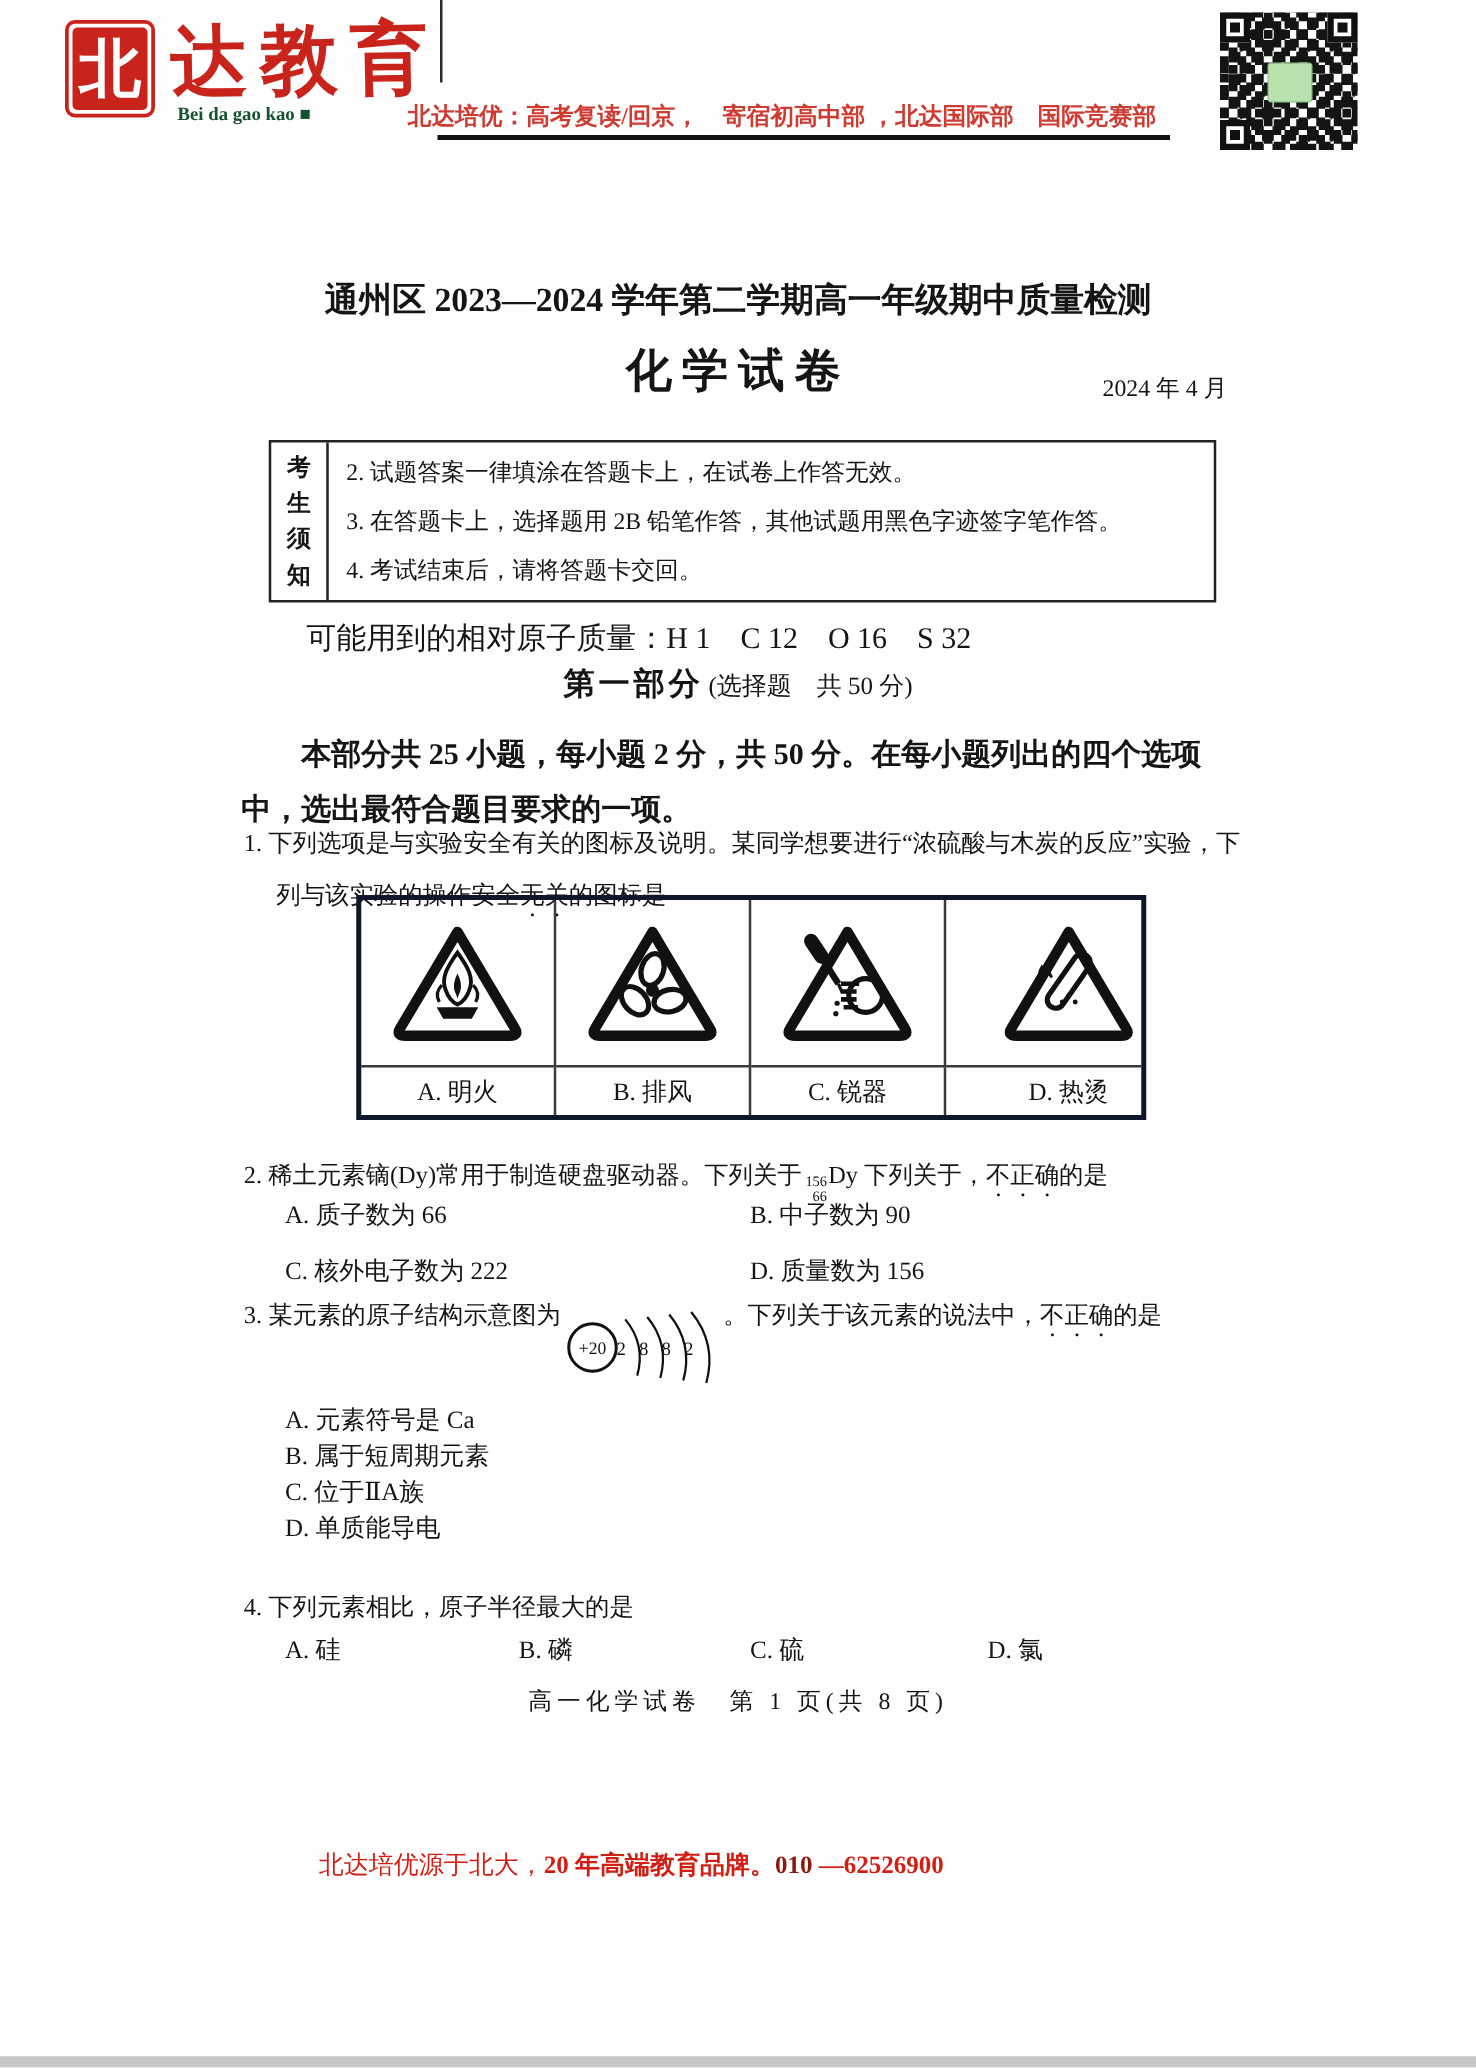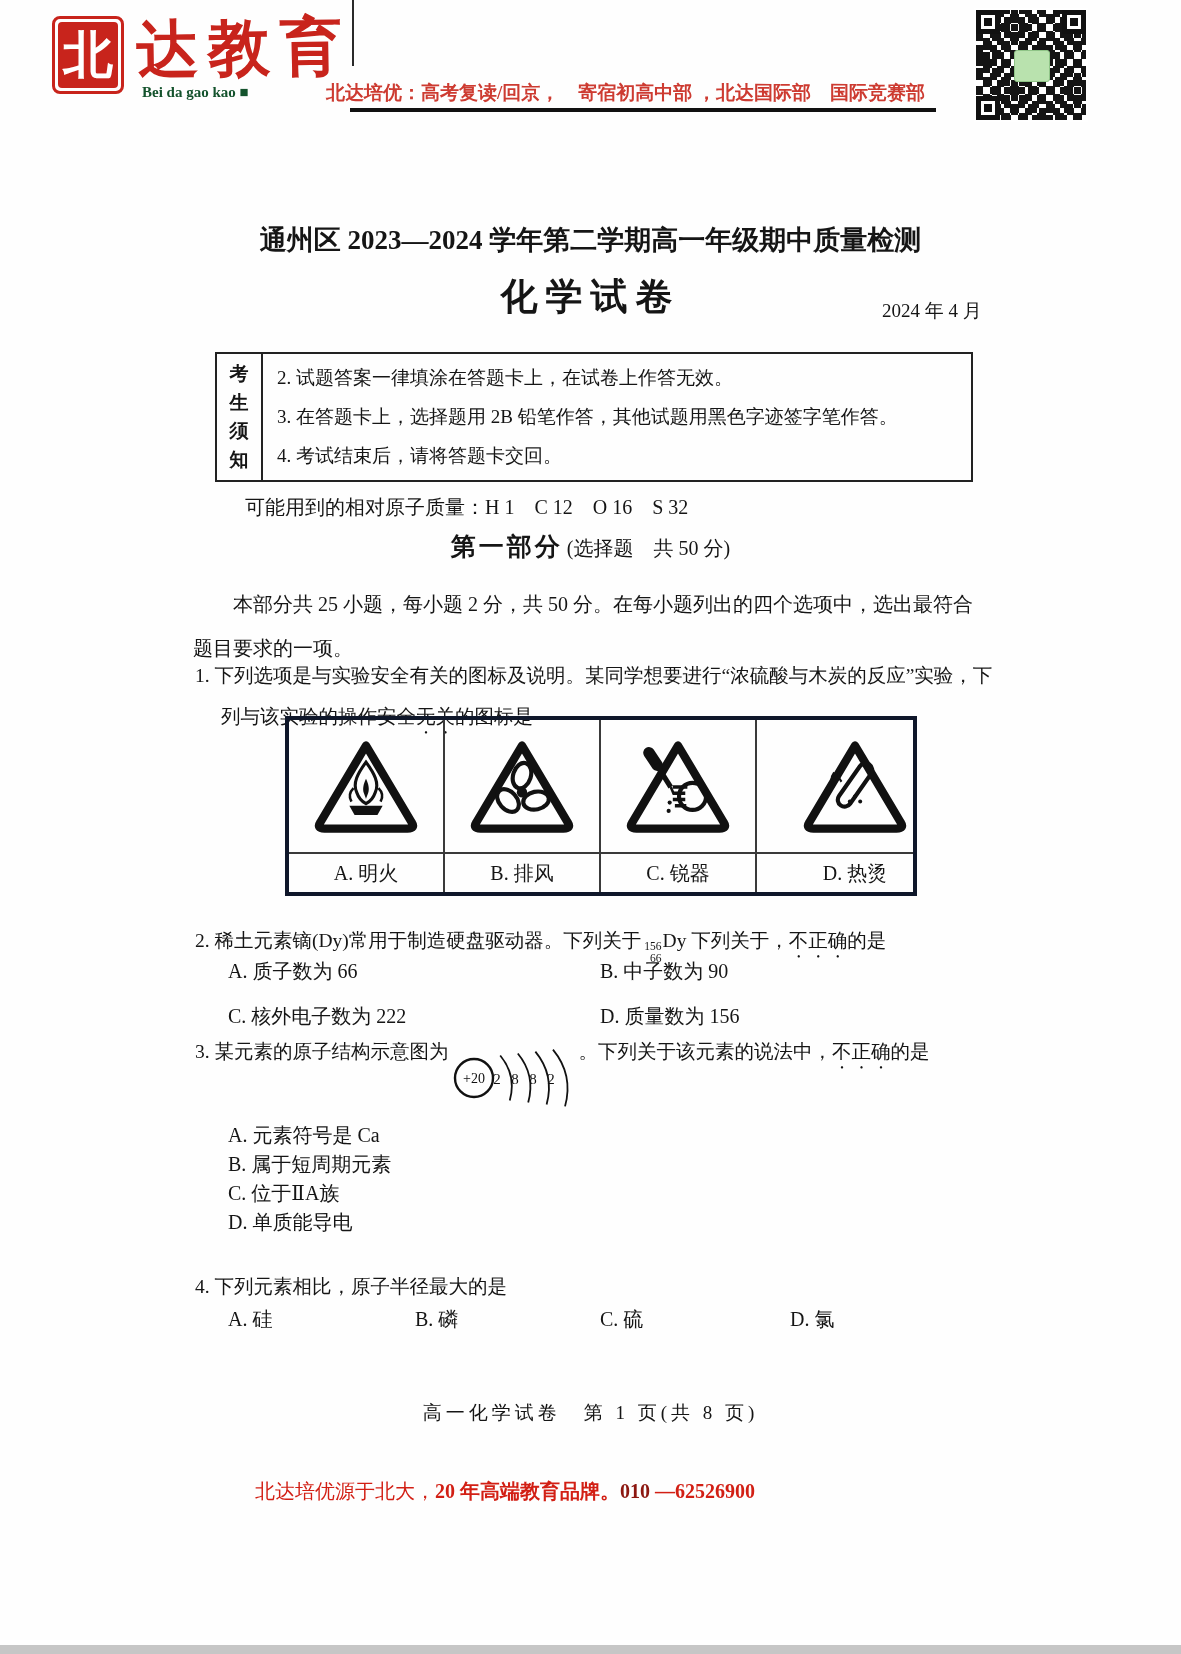--- a/index.html
+++ b/index.html
@@ -37,27 +37,27 @@
   .subject-title{position:absolute; top:272px; left:0; width:100%; text-align:center;
     font-size:37px; font-weight:bold; letter-spacing:8px;}
   .exam-date{position:absolute; left:882px; top:298px; font-size:19px;}
   
   .notice{position:absolute; left:215px; top:352px; width:758px; height:130px;
     border:2px solid #222; display:flex; box-sizing:border-box;}
   .notice-side{width:44px; border-right:2px solid #222; display:flex; flex-direction:column;
     align-items:center; justify-content:space-around; padding:6px 0; font-size:19px; font-weight:bold;}
   .notice-body{flex:1; display:flex; flex-direction:column; justify-content:space-around;
     padding:4px 14px; font-size:19px; white-space:nowrap;}
-  .masses{position:absolute; left:245px; top:494px; font-size:20px;}
+  .masses{position:absolute; left:245px; top:494px; font-size:24px;}
   
   .section-heading{position:absolute; top:530px; left:0; width:100%; text-align:center;}
   .section-title{font-size:25px; font-weight:bold; letter-spacing:3px;}
   .section-sub{font-size:20px;}
-  .intro{position:absolute; left:193px; top:582px; width:798px; font-size:20px;
-    font-weight:normal; line-height:44px; text-indent:2em;}
+  .intro{position:absolute; left:193px; top:582px; width:798px; font-size:24px;
+    font-weight:bold; line-height:44px; text-indent:2em;}
   
   .q{position:absolute; left:195px; font-size:19.5px;}
   .q-line{white-space:nowrap; line-height:41px;}
   .q-line2{padding-left:26px;}
   .emph{-webkit-text-emphasis:filled dot #111; -webkit-text-emphasis-position:under right;
     text-emphasis:filled dot #111; text-emphasis-position:under right;}
   
   .icon-table{position:absolute; left:285px; top:716px; width:632px;
     border:4px solid #0f172a; display:grid; grid-template-columns:repeat(4,1fr); box-sizing:border-box;}
   .icon-cell{height:132px; display:flex; align-items:center; justify-content:center;
@@ -72,21 +72,21 @@
   .opts-2col{position:absolute; left:228px; display:grid; grid-template-columns:372px auto;
     row-gap:18px; font-size:20px;}
   .opts-list{position:absolute; left:228px; display:flex; flex-direction:column;
     gap:2px; font-size:20px;}
   .opts-4col{position:absolute; left:228px; display:grid;
     grid-template-columns:187px 185px 190px auto; font-size:20px;}
   .q3-line{position:absolute; left:195px; top:1038px; display:flex; align-items:flex-start;
     font-size:19.5px; white-space:nowrap;}
   .atom-svg{margin:0 2px;}
   
-  .page-label{position:absolute; top:1400px; left:0; width:100%; text-align:center;
+  .page-label{position:absolute; top:1348px; left:0; width:100%; text-align:center;
     font-size:19px; letter-spacing:4px;}
   .promo{position:absolute; left:255px; top:1478px; font-size:20px; color:#d21f14; white-space:nowrap;}
   .promo .b{font-weight:bold;}
   .promo .dark{color:#8c1710; font-weight:bold;}
   .scan-edge{position:absolute; left:0; bottom:0; width:100%; height:9px; background:#c6c6c6;}
 </style>
 </head>
 <body>
 
 <div class="page">

